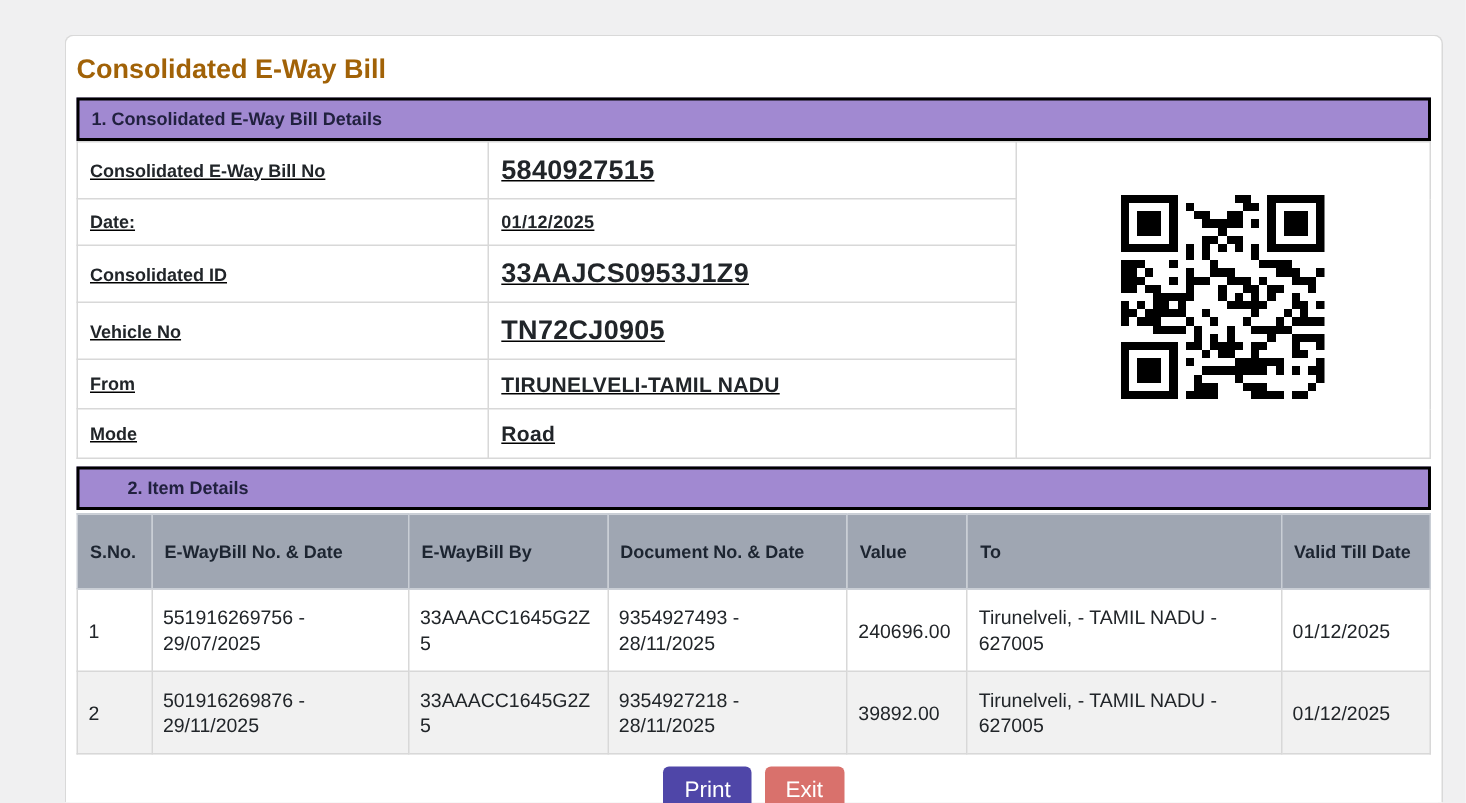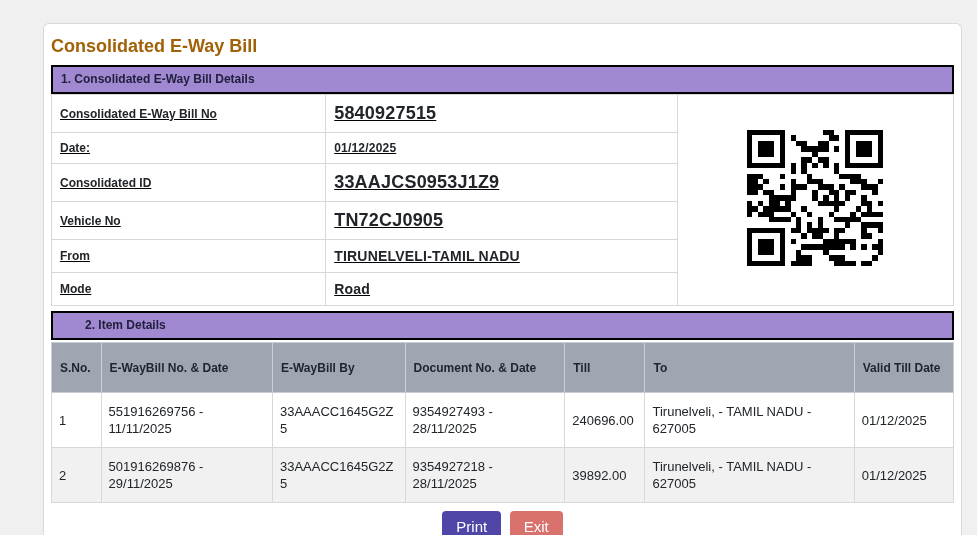--- a/index.html
+++ b/index.html
@@ -460,29 +460,29 @@
         <col style="width:8.9%">
         <col style="width:23.2%">
         <col style="width:11%">
     </colgroup>
     <thead>
       <tr>
         <th>S.No.</th>
         <th>E-WayBill No. &amp; Date</th>
         <th>E-WayBill By</th>
         <th>Document No. &amp; Date</th>
-        <th>Till</th>
+        <th>Value</th>
         <th>To</th>
         <th>Valid Till Date</th>
       </tr>
     </thead>
     <tbody>
       <tr>
         <td>1</td>
-        <td>551916269756 - 11/11/2025</td>
+        <td>551916269756 - 29/07/2025</td>
         <td>33AAACC1645G2Z5</td>
         <td>9354927493 - 28/11/2025</td>
         <td>240696.00</td>
         <td>Tirunelveli, - TAMIL NADU - 627005</td>
         <td>01/12/2025</td>
       </tr>
       <tr class="alt">
         <td>2</td>
         <td>501916269876 - 29/11/2025</td>
         <td>33AAACC1645G2Z5</td>

